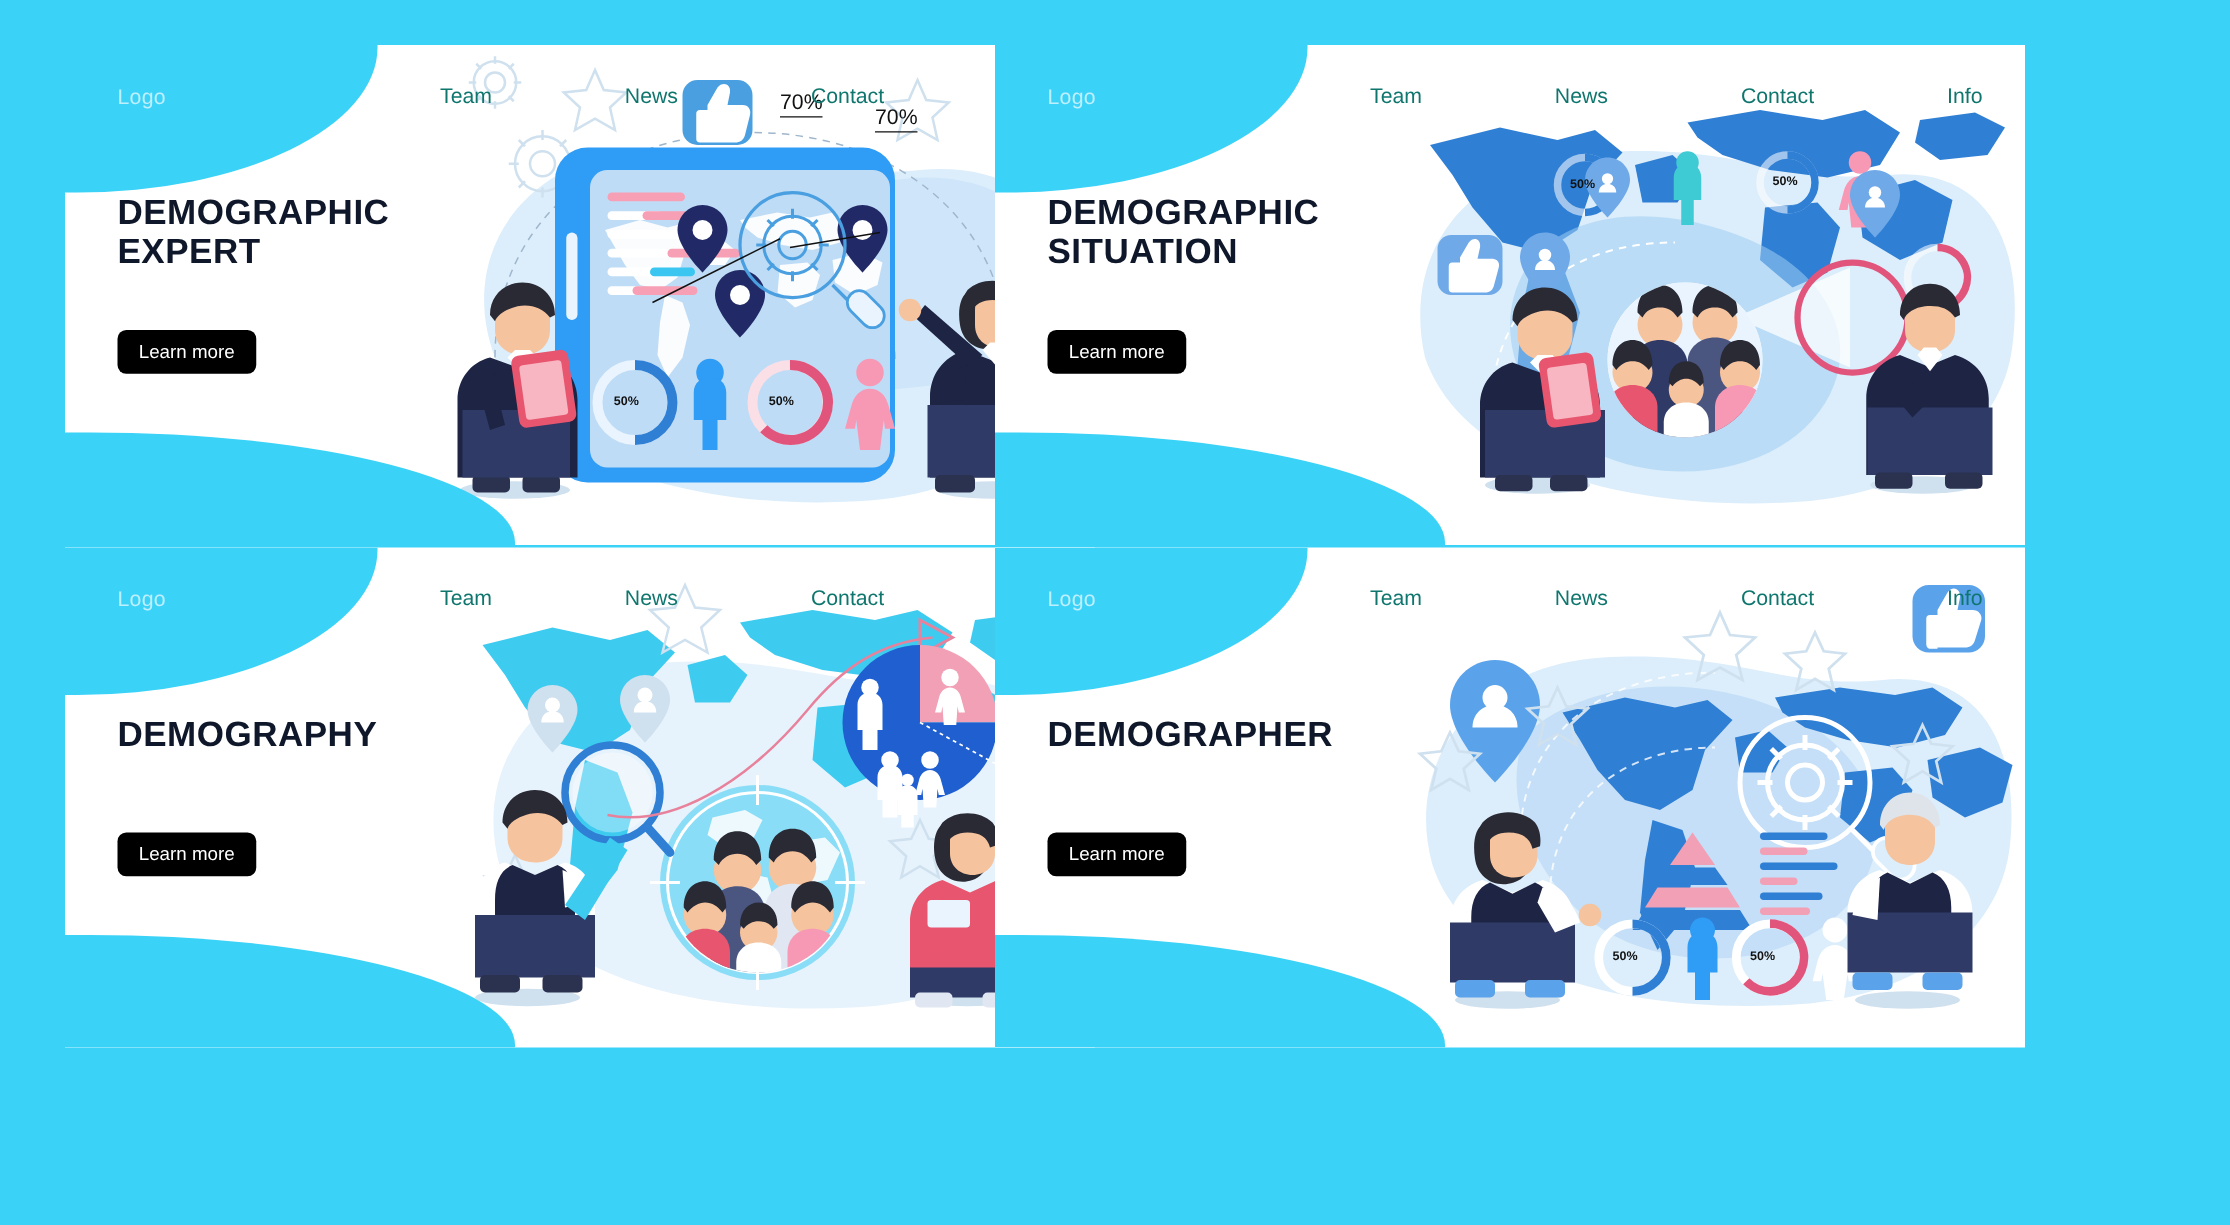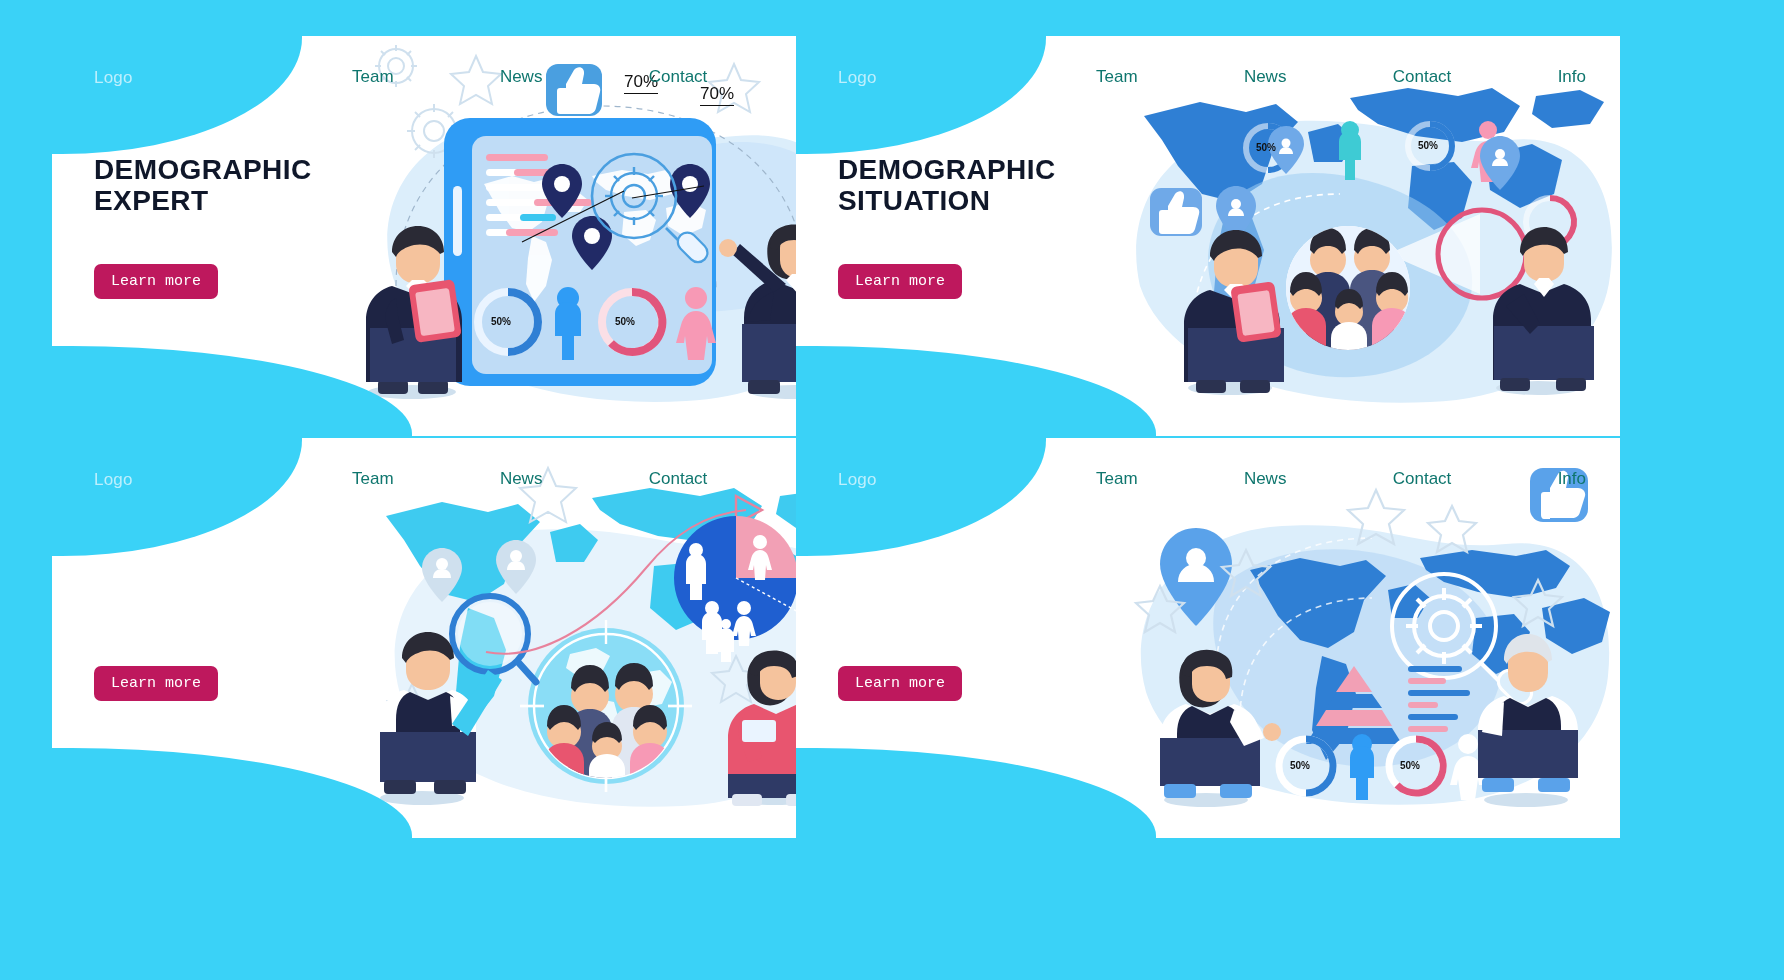--- a/index.html
+++ b/index.html
@@ -59,24 +59,24 @@
   .title{
     position:absolute;left:42px;top:118px;
     font-size:28px;line-height:1.12;font-weight:700;
     color:#0f172a;letter-spacing:.4px;
     white-space:pre-line;
     width:290px;
   }
   .title.single{top:134px;}
   .btn{
     position:absolute;left:42px;top:228px;
-    background:#be185d;color:#ffffff;
+    background:#000000;color:#ffffff;
     border:none;border-radius:7px;
     padding:9px 17px;font-size:15px;
-    font-family:Liberation Mono, monospace;
+    font-family:Liberation Sans, sans-serif;
     cursor:pointer;
   }
   .p3 .btn,.p4 .btn{top:228px;}
 
   
   .art{position:absolute;right:0;top:0;width:520px;height:400px;}
   .art svg{position:absolute;left:0;top:0;width:520px;height:400px;}
 
   .pct{
     position:absolute;font-size:17px;color:#111;font-weight:400;
@@ -547,20 +547,21 @@
 
     <div class="cap"></div>
     <div class="wave"></div>
     <div class="logo">Logo</div>
     <div class="nav">
       <a href="#">Team</a>
       <a href="#">News</a>
       <a href="#">Contact</a>
       <a href="#">Info</a>
     </div>
+    <div class="title single">DEMOGRAPHY</div>
     <button class="btn">Learn more</button>
   </div>
 
   <div class="panel p4">
     <div class="art">
       <svg viewBox="0 0 520 400" xmlns="http://www.w3.org/2000/svg">
         <path d="M46 254 C22 168 84 94 182 88 C286 82 326 114 406 106 C484 98 516 158 508 238 C500 312 428 362 330 366 C208 372 76 344 46 254 Z" fill="#dceefb"></path>
         <path d="M120 150 C170 104 260 100 330 132 C398 164 424 230 380 284 C332 342 216 344 160 288 C116 244 104 188 120 150 Z" fill="#b9d9f5" opacity="0.7"></path>
 
         <g fill="#2f7fd4">
@@ -675,16 +676,17 @@
 
     <div class="cap"></div>
     <div class="wave"></div>
     <div class="logo">Logo</div>
     <div class="nav">
       <a href="#">Team</a>
       <a href="#">News</a>
       <a href="#">Contact</a>
       <a href="#">Info</a>
     </div>
+    <div class="title single">DEMOGRAPHER</div>
     <button class="btn">Learn more</button>
   </div>
 
 </div>
 
 </body></html>

